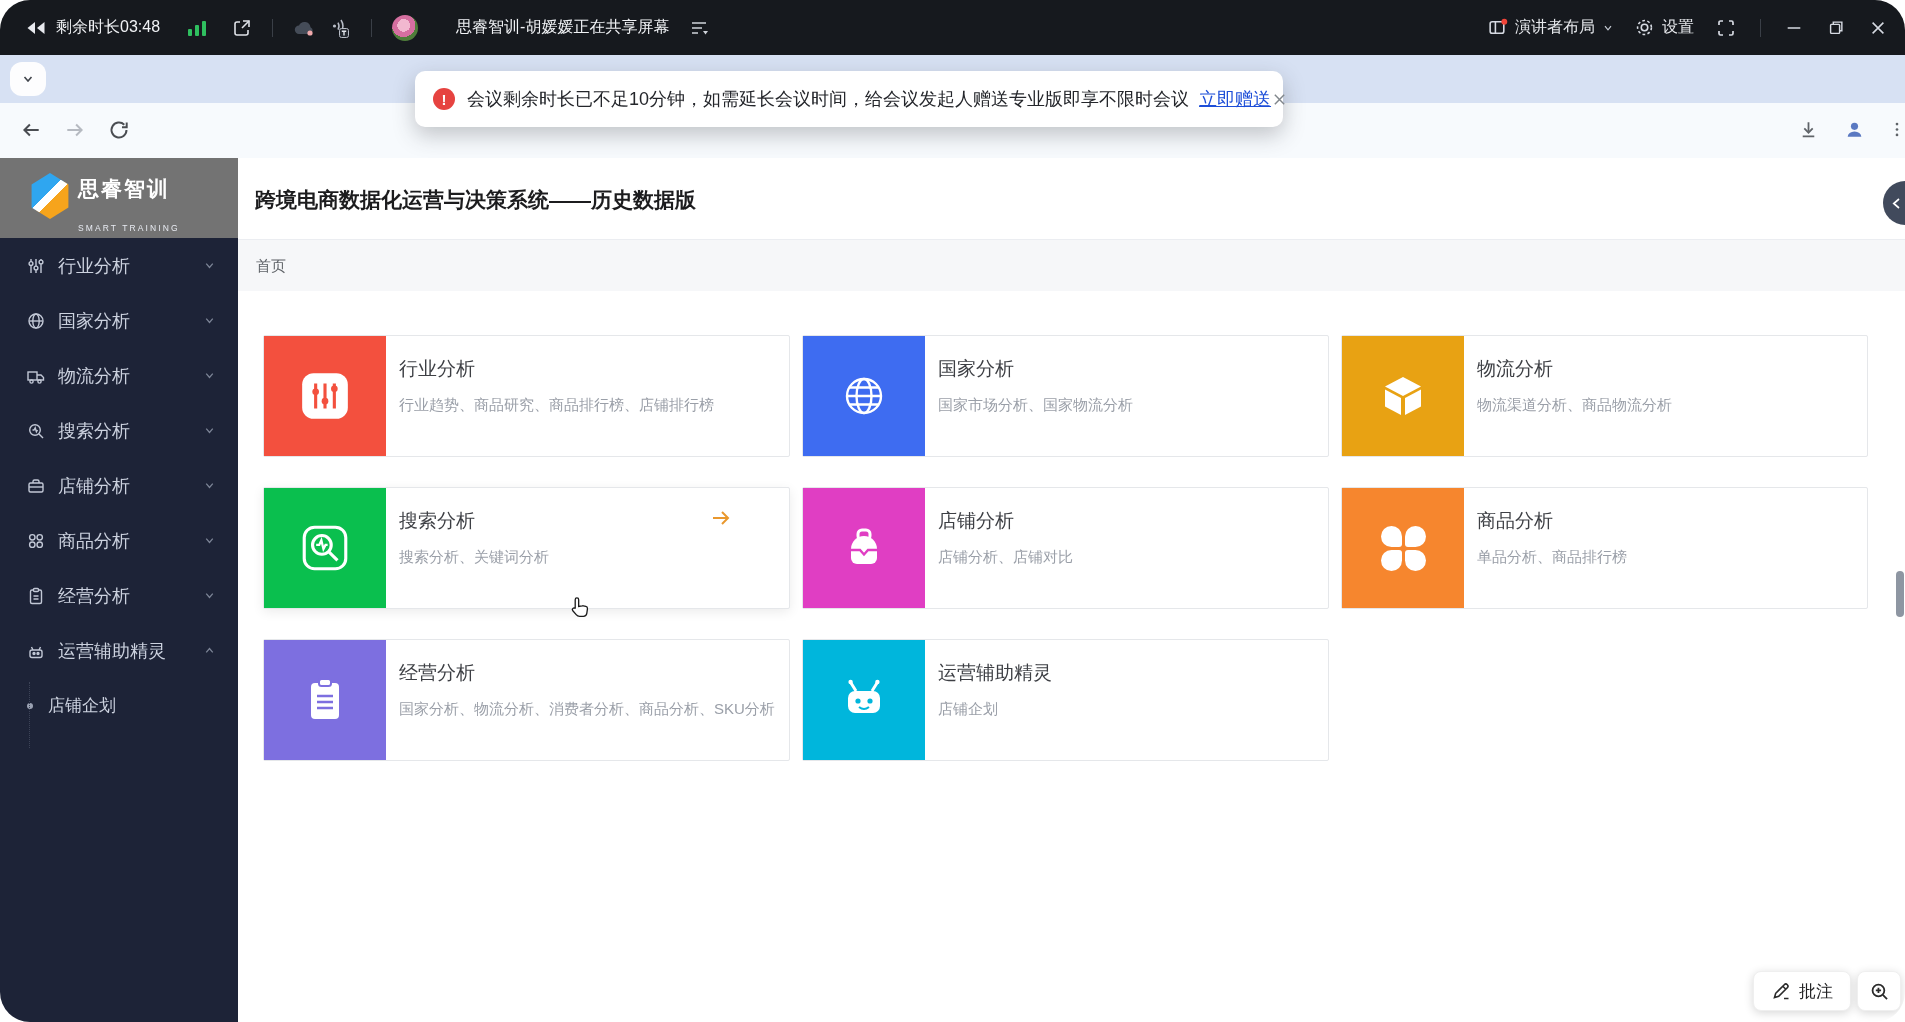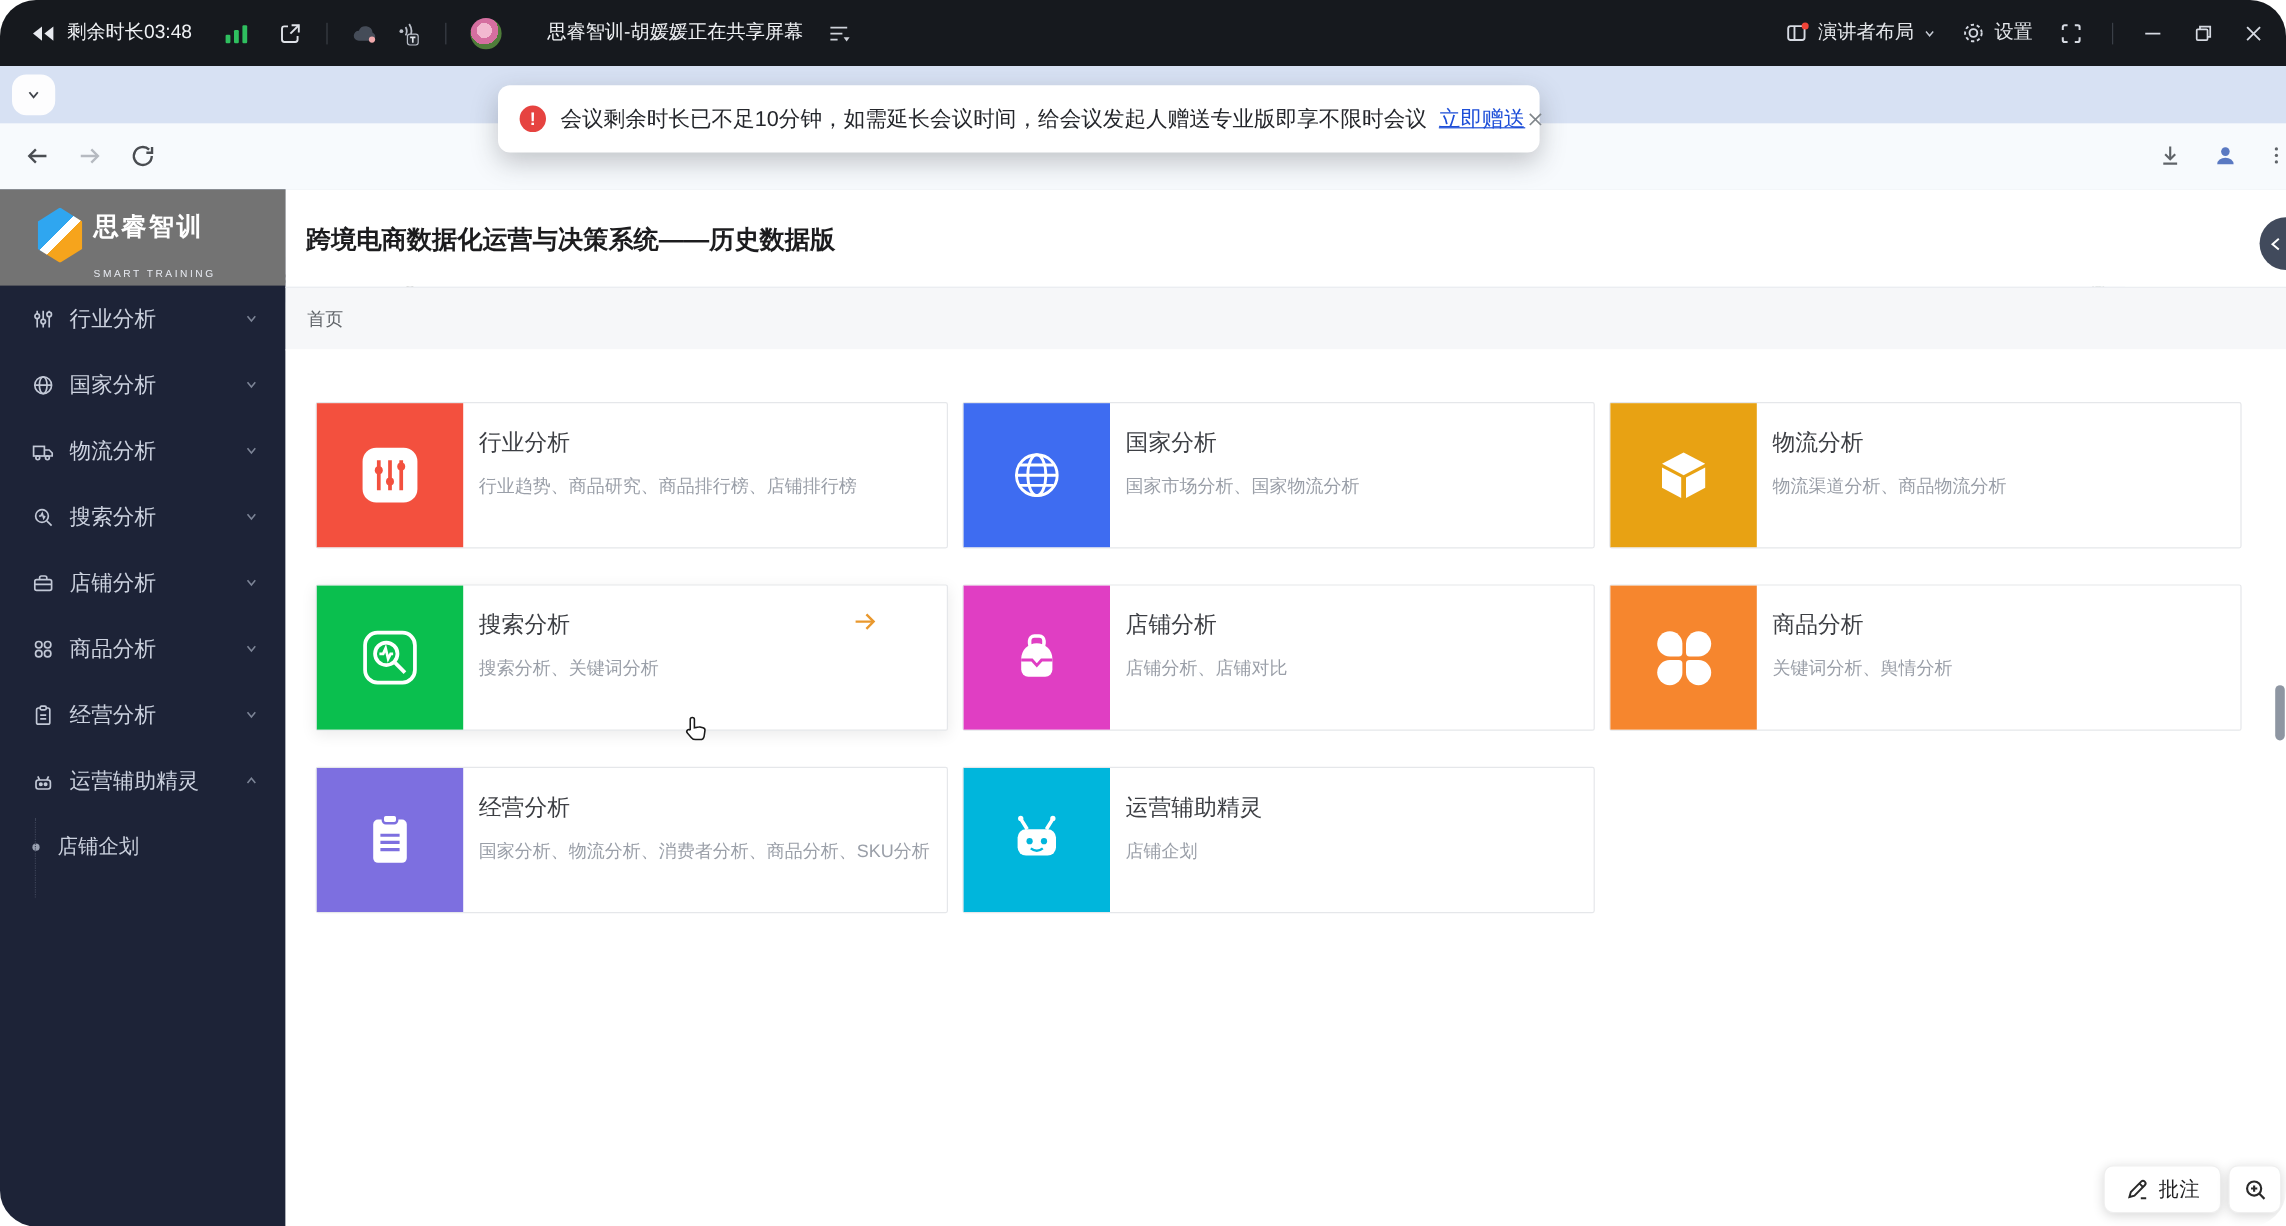--- a/index.html
+++ b/index.html
@@ -583,21 +583,21 @@
       <div class="block" style="background: rgb(246, 134, 46);">
         <span class="petals">
             <i></i>
             <i></i>
             <i></i>
             <i></i>
           </span>
       </div>
       <div class="ctext">
         <div class="ctitle">商品分析</div>
-        <div class="cdesc">关键词分析、舆情分析</div>
+        <div class="cdesc">单品分析、商品排行榜</div>
       </div>
     </div>
 
     <div class="card" style="--c: #7d6fe0;">
       <div class="block" style="background: rgb(125, 111, 224);">
         <span>
           <svg width="52" height="52" viewBox="0 0 52 52">
               <rect x="12" y="9" width="28" height="36" rx="4" fill="#fff"></rect>
               <rect x="20" y="5" width="12" height="7" rx="2.5" fill="#fff" style="stroke:var(--c)" stroke-width="2"></rect>
               <g style="stroke:var(--c)" stroke-width="2.6">

